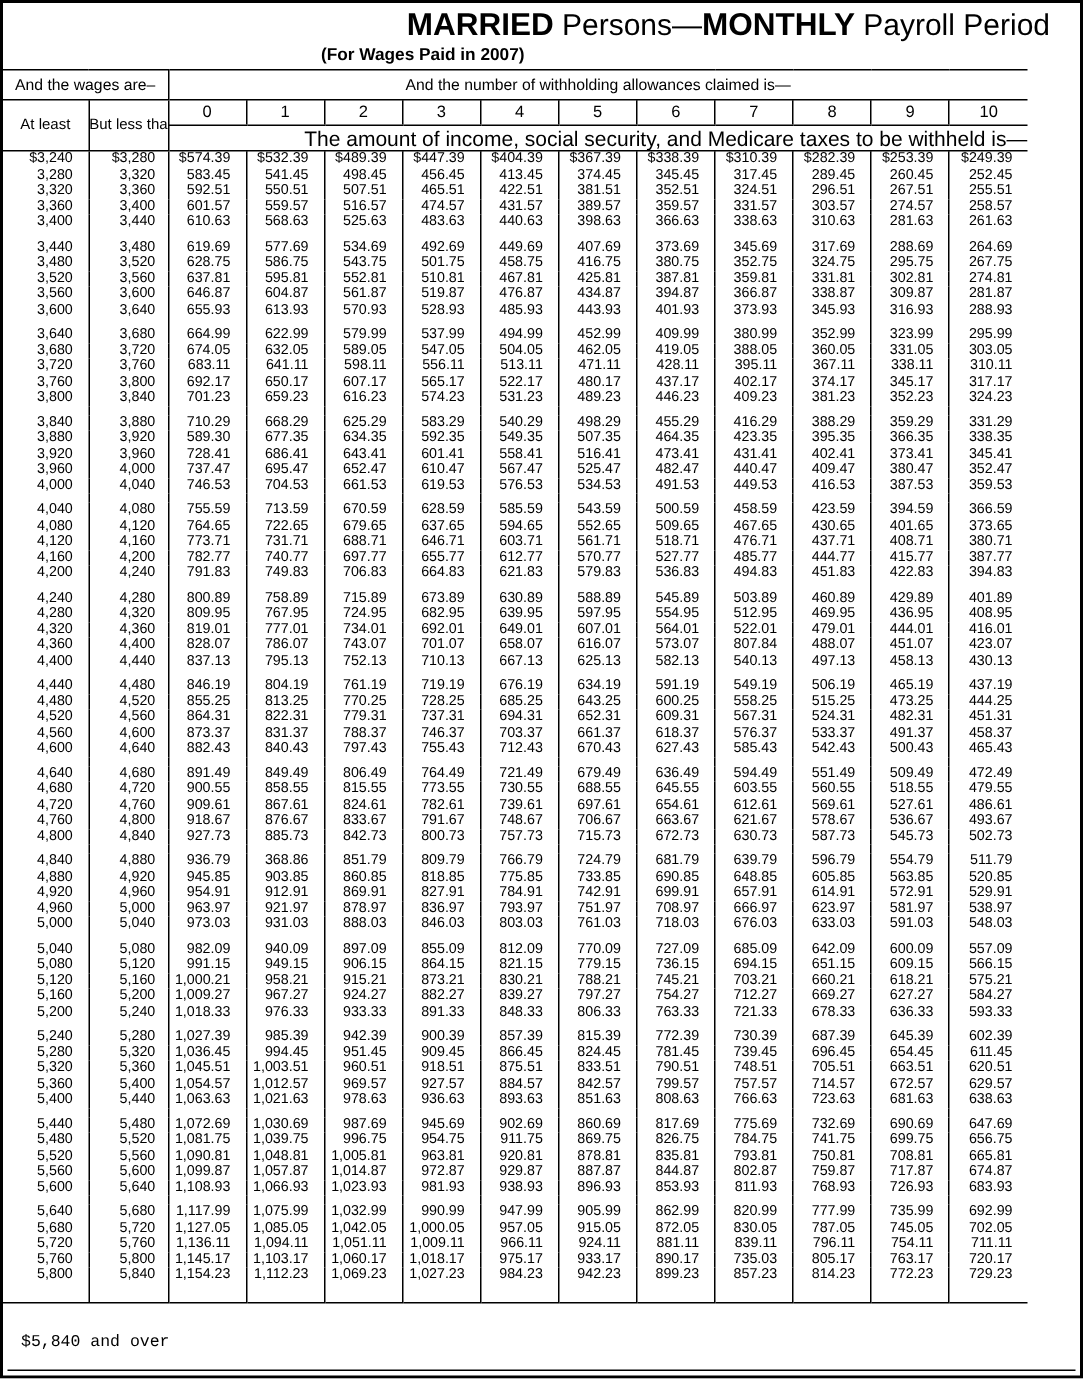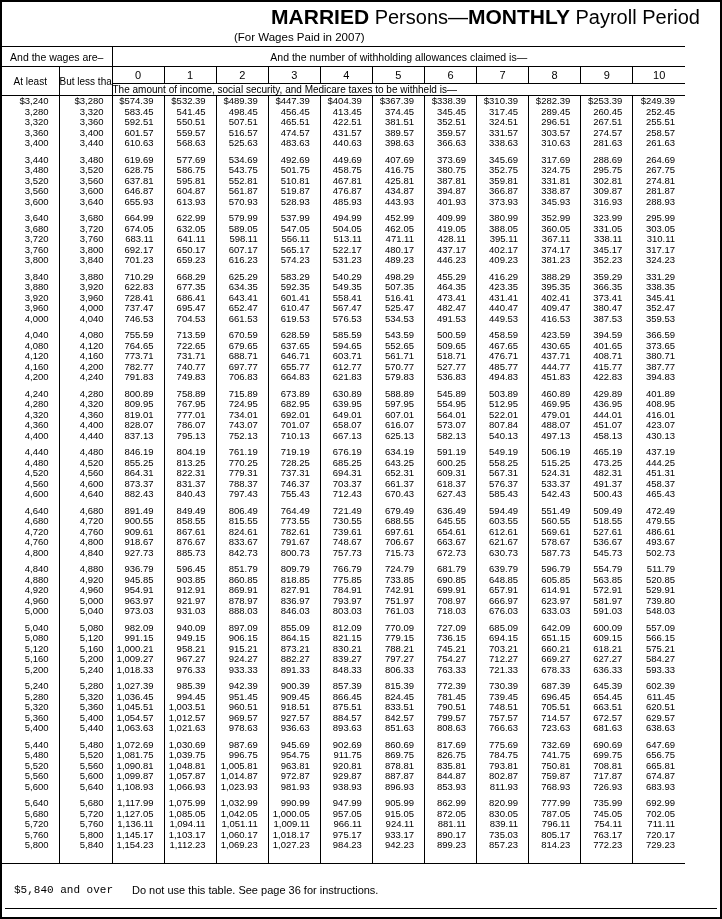--- a/index.html
+++ b/index.html
@@ -4,35 +4,35 @@
 <style>
   html,body{margin:0;padding:0;background:#e8e8e8;}
   .page{
     position:relative;width:722px;height:919px;box-sizing:border-box;
     border:2px solid #000;background:#fff;color:#000;
     font-family:"Liberation Sans", sans-serif;overflow:hidden;
   }
   .header-area{position:relative;height:44px;}
   .title{position:absolute;top:3px;right:20px;font-size:20px;white-space:nowrap;}
   .title .bold{font-weight:bold;font-size:21px;margin-top:26px;}
-  .subtitle{position:absolute;top:29px;left:232px;font-size:11.5px;font-weight:normal;}
+  .subtitle{position:absolute;top:29px;left:212px;font-size:11.5px;font-weight:bold;}
   table.wh{
     width:683px;border-collapse:collapse;table-layout:fixed;
     border-top:1.5px solid #000;
   }
   table.wh th, table.wh td{
     padding:0;font-weight:normal;overflow:hidden;white-space:nowrap;
   }
   
   .vl{border-left:1px solid #000;}
   
   tr.h1 th{height:19px;font-size:10.5px;border-bottom:1px solid #000;text-align:center;}
   tr.h2 th.span2{border-bottom:1.5px solid #000;font-size:10px;text-align:center;}
   tr.h2 th.num{height:16px;font-size:11px;text-align:center;border-bottom:1px solid #000;}
-  tr.h3 th{height:11px;font-size:10px;text-align:left;border-bottom:1.5px solid #000;}
+  tr.h3 th{height:11px;font-size:14px;text-align:right;border-bottom:1.5px solid #000;}
   
   tbody td{height:10.5px;line-height:10.5px;font-size:9.5px;text-align:right;}
   tbody td.ca{padding-right:10px;}
   tbody td.cb{padding-right:8px;}
   tbody td.cv{padding-right:10px;}
   tr.gap td{height:6px;}
   tr.endcap td{height:12px;border-bottom:1.5px solid #000;}
   
   .footer{position:relative;height:58px;}
   .footer .over{position:absolute;left:12px;top:20px;font-size:11px;font-family:Liberation Mono, monospace;}
@@ -362,21 +362,21 @@
           <td class="cv vl">498.29</td>
           <td class="cv vl">455.29</td>
           <td class="cv vl">416.29</td>
           <td class="cv vl">388.29</td>
           <td class="cv vl">359.29</td>
           <td class="cv vl">331.29</td>
         </tr>
         <tr>
           <td class="ca">3,880</td>
           <td class="cb vl">3,920</td>
-          <td class="cv vl">622.83</td>
+          <td class="cv vl">589.30</td>
           <td class="cv vl">677.35</td>
           <td class="cv vl">634.35</td>
           <td class="cv vl">592.35</td>
           <td class="cv vl">549.35</td>
           <td class="cv vl">507.35</td>
           <td class="cv vl">464.35</td>
           <td class="cv vl">423.35</td>
           <td class="cv vl">395.35</td>
           <td class="cv vl">366.35</td>
           <td class="cv vl">338.35</td>
@@ -798,21 +798,21 @@
           <td class="cv vl"></td>
           <td class="cv vl"></td>
           <td class="cv vl"></td>
           <td class="cv vl"></td>
           <td class="cv vl"></td>
         </tr>
         <tr>
           <td class="ca">4,840</td>
           <td class="cb vl">4,880</td>
           <td class="cv vl">936.79</td>
-          <td class="cv vl">596.45</td>
+          <td class="cv vl">368.86</td>
           <td class="cv vl">851.79</td>
           <td class="cv vl">809.79</td>
           <td class="cv vl">766.79</td>
           <td class="cv vl">724.79</td>
           <td class="cv vl">681.79</td>
           <td class="cv vl">639.79</td>
           <td class="cv vl">596.79</td>
           <td class="cv vl">554.79</td>
           <td class="cv vl">511.79</td>
         </tr>
@@ -852,21 +852,21 @@
           <td class="cv vl">963.97</td>
           <td class="cv vl">921.97</td>
           <td class="cv vl">878.97</td>
           <td class="cv vl">836.97</td>
           <td class="cv vl">793.97</td>
           <td class="cv vl">751.97</td>
           <td class="cv vl">708.97</td>
           <td class="cv vl">666.97</td>
           <td class="cv vl">623.97</td>
           <td class="cv vl">581.97</td>
-          <td class="cv vl">739.80</td>
+          <td class="cv vl">538.97</td>
         </tr>
         <tr>
           <td class="ca">5,000</td>
           <td class="cb vl">5,040</td>
           <td class="cv vl">973.03</td>
           <td class="cv vl">931.03</td>
           <td class="cv vl">888.03</td>
           <td class="cv vl">846.03</td>
           <td class="cv vl">803.03</td>
           <td class="cv vl">761.03</td>
@@ -1249,17 +1249,16 @@
           <td class="cv vl"></td>
           <td class="cv vl"></td>
           <td class="cv vl"></td>
           <td class="cv vl"></td>
         </tr>
       </tbody>
   </table>
 
   <div class="footer">
     <span class="over">$5,840 and over</span>
-    <span class="note">Do not use this table. See page 36 for instructions.</span>
     <div class="rule"></div>
   </div>
 
 </div>
 
 </body></html>

